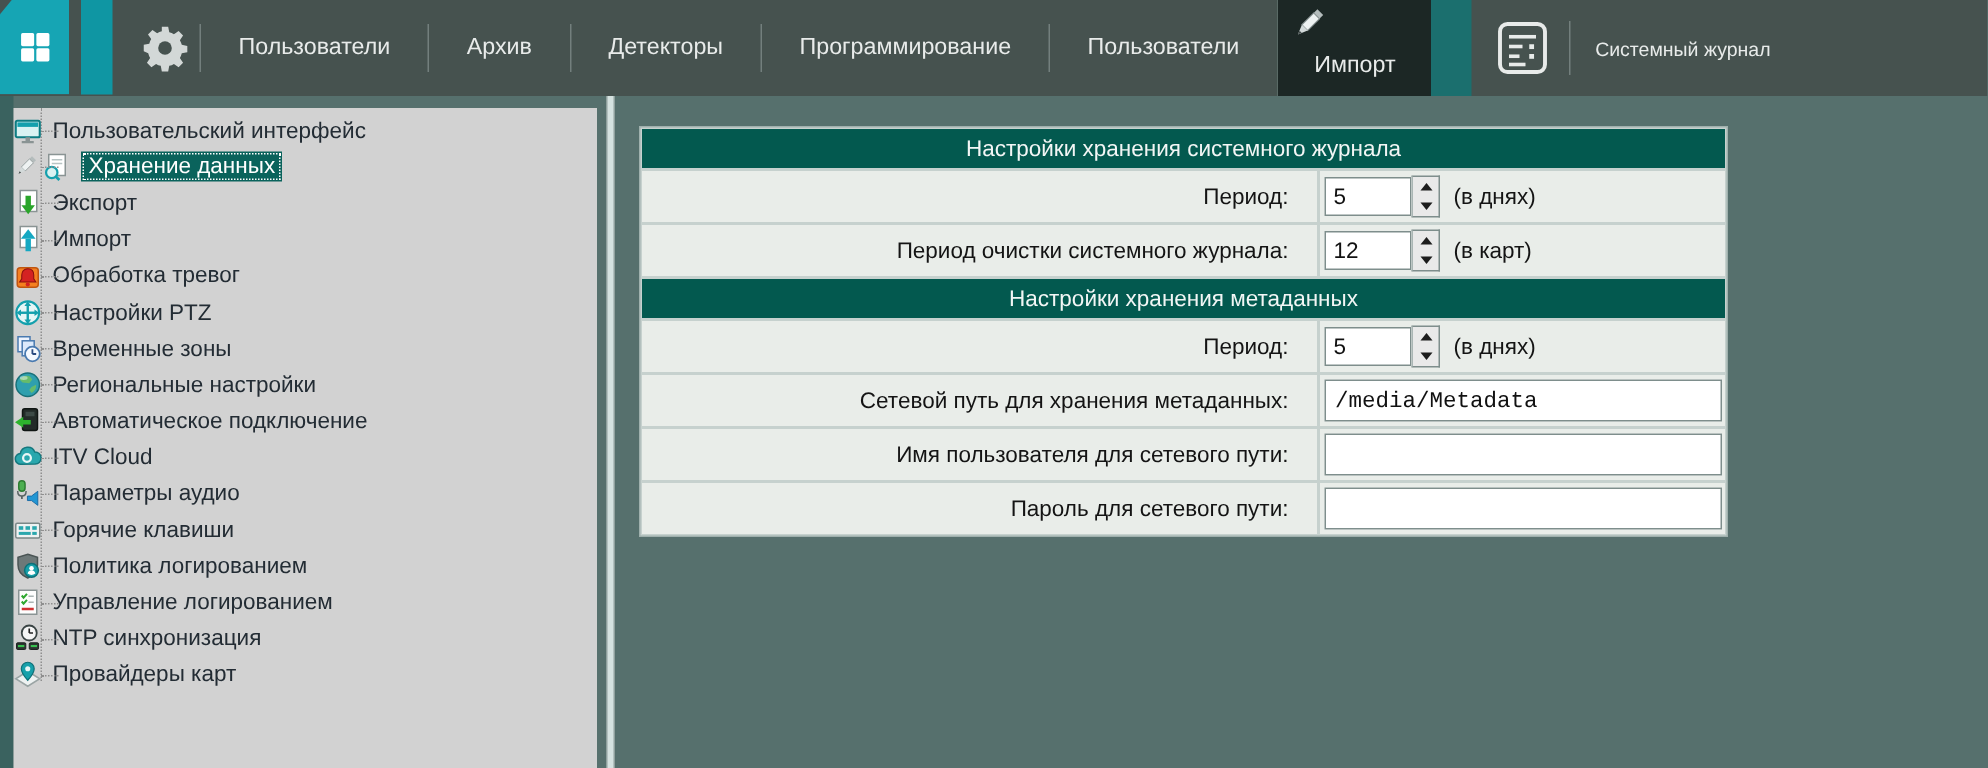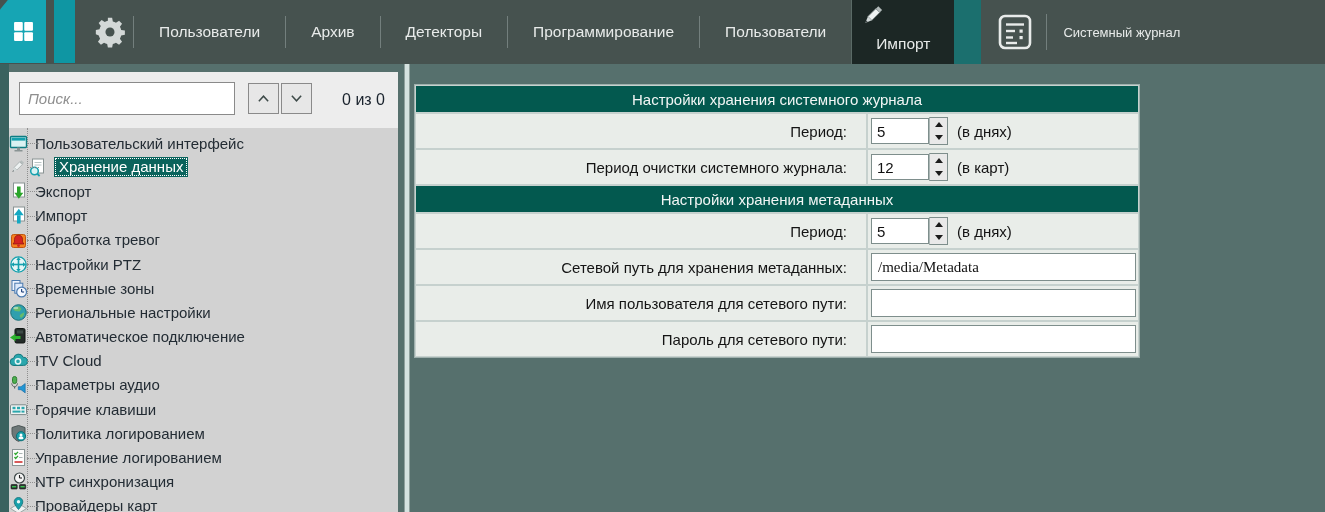--- a/index.html
+++ b/index.html
@@ -54,41 +54,41 @@
   .tree::before{content:'';position:absolute;left:18px;top:0;bottom:8px;border-left:1px dotted #8f8f8f;}
   .trow{height:24.2px;display:flex;align-items:center;position:relative;
         font-size:15px;color:#232c34;white-space:nowrap;}
   .trow::before{content:'';position:absolute;left:18px;width:12px;top:50%;border-top:1px dotted #8f8f8f;}
   .trow svg.ticon{width:19px;height:19px;flex:none;margin-right:7px;}
   .trow svg.tpencil{width:18px;height:18px;flex:none;margin-right:2px;margin-left:-1px;}
   .trow .sel-label{background:#0a635c;color:#fff;padding:1px 5px 2px 5px;
                    outline:1px dotted #fff;outline-offset:-2px;}
 
   
-  .main{position:absolute;left:414px;top:84px;width:726px;}
+  .main{position:absolute;left:426px;top:84px;width:726px;}
   .form{border:1px solid #9fb0ad;background:#c6d1ce;padding:1px;display:flex;flex-direction:column;gap:2px;}
   .sec-header{height:26px;background:#03594f;color:#f2f6f5;font-size:15px;
               display:flex;align-items:center;justify-content:center;}
   .frow{height:34px;background:#e9ede9;display:flex;align-items:stretch;}
   .flabel{width:452px;flex:none;display:flex;align-items:center;justify-content:flex-end;
           padding-right:19px;font-size:15px;color:#141414;border-right:2px solid #c6d1ce;
           white-space:nowrap;}
   .ffield{flex:1;display:flex;align-items:center;padding-left:3px;}
   .spin-input{width:58px;height:26px;border:1px solid #7e8e8c;background:#fff;font-size:15px;
               padding:0 5px;color:#111;outline:none;font-family:"Liberation Sans",sans-serif;}
   .spinbtns{width:19px;height:28px;border:1px solid #7e8e8c;border-left:1px solid #aab6b4;
             background:#e9e9e9;display:flex;flex-direction:column;}
   .spinbtn{flex:1;display:flex;align-items:center;justify-content:center;border:0;background:transparent;padding:0;}
   .arr-up{width:0;height:0;border-left:4px solid transparent;border-right:4px solid transparent;
           border-bottom:5px solid #1c1c1c;}
   .arr-dn{width:0;height:0;border-left:4px solid transparent;border-right:4px solid transparent;
           border-top:5px solid #1c1c1c;}
   .suffix{margin-left:9px;font-size:15px;color:#141414;white-space:nowrap;}
   .text-input{flex:1;margin-right:2px;height:28px;border:1px solid #7e8e8c;background:#fff;
-              font-size:15px;padding:0 6px;color:#111;outline:none;font-family:Liberation Serif, serif;}
+              font-size:15px;padding:0 6px;color:#111;outline:none;font-family:Liberation Mono, monospace;}
 </style>
 </head>
 <body>
 
 <svg width="0" height="0" style="position:absolute" aria-hidden="true">
   <defs>
     <symbol id="app-grid-icon" viewBox="0 0 20 20">
       <g fill="#ffffff">
           <rect x="1" y="1" width="8.3" height="8.3" rx="1"></rect>
           <rect x="10.7" y="1" width="8.3" height="8.3" rx="1"></rect>
@@ -288,34 +288,20 @@
       </svg>
     <div class="jsep"></div>
     <span class="journal-label">Системный журнал</span>
   </div>
 </div>
 
 <div class="left-edge"></div>
 <div class="splitter"></div>
 
 <div class="sidebar">
-  <div class="search-area">
-    <input class="search-input" value="" placeholder="Поиск..." style="">
-    <button class="nav-btn up">
-      <svg>
-          <use href="#chevron-up-icon"></use>
-        </svg>
-    </button>
-    <button class="nav-btn down">
-      <svg>
-          <use href="#chevron-down-icon"></use>
-        </svg>
-    </button>
-    <div class="search-counter">0 из 0</div>
-  </div>
   <div class="tree">
       <div class="trow">
         <svg class="ticon">
           <use href="#monitor-icon"></use>
         </svg>
         <span>Пользовательский интерфейс</span>
       </div>
       <div class="trow">
         <svg class="tpencil">
           <use href="#pencil-icon"></use>

